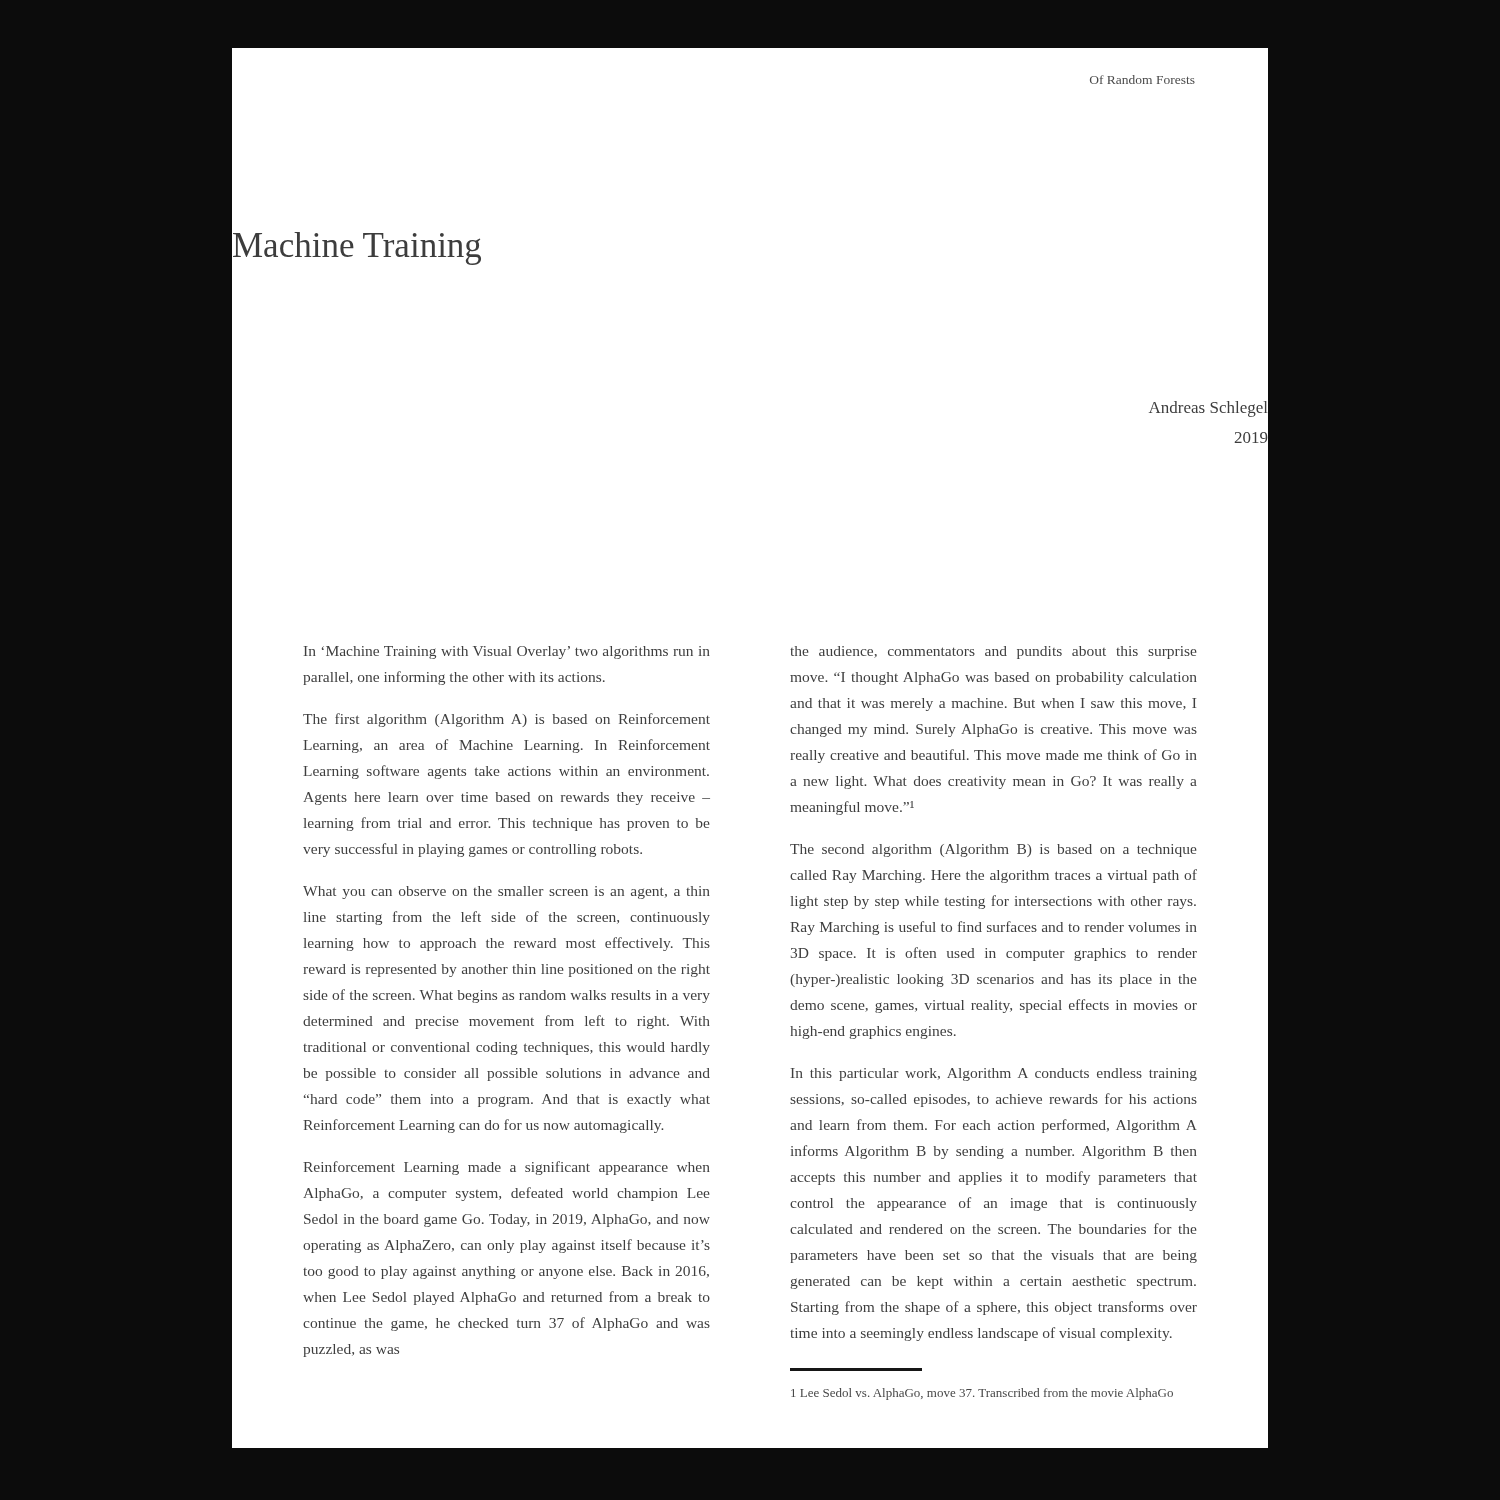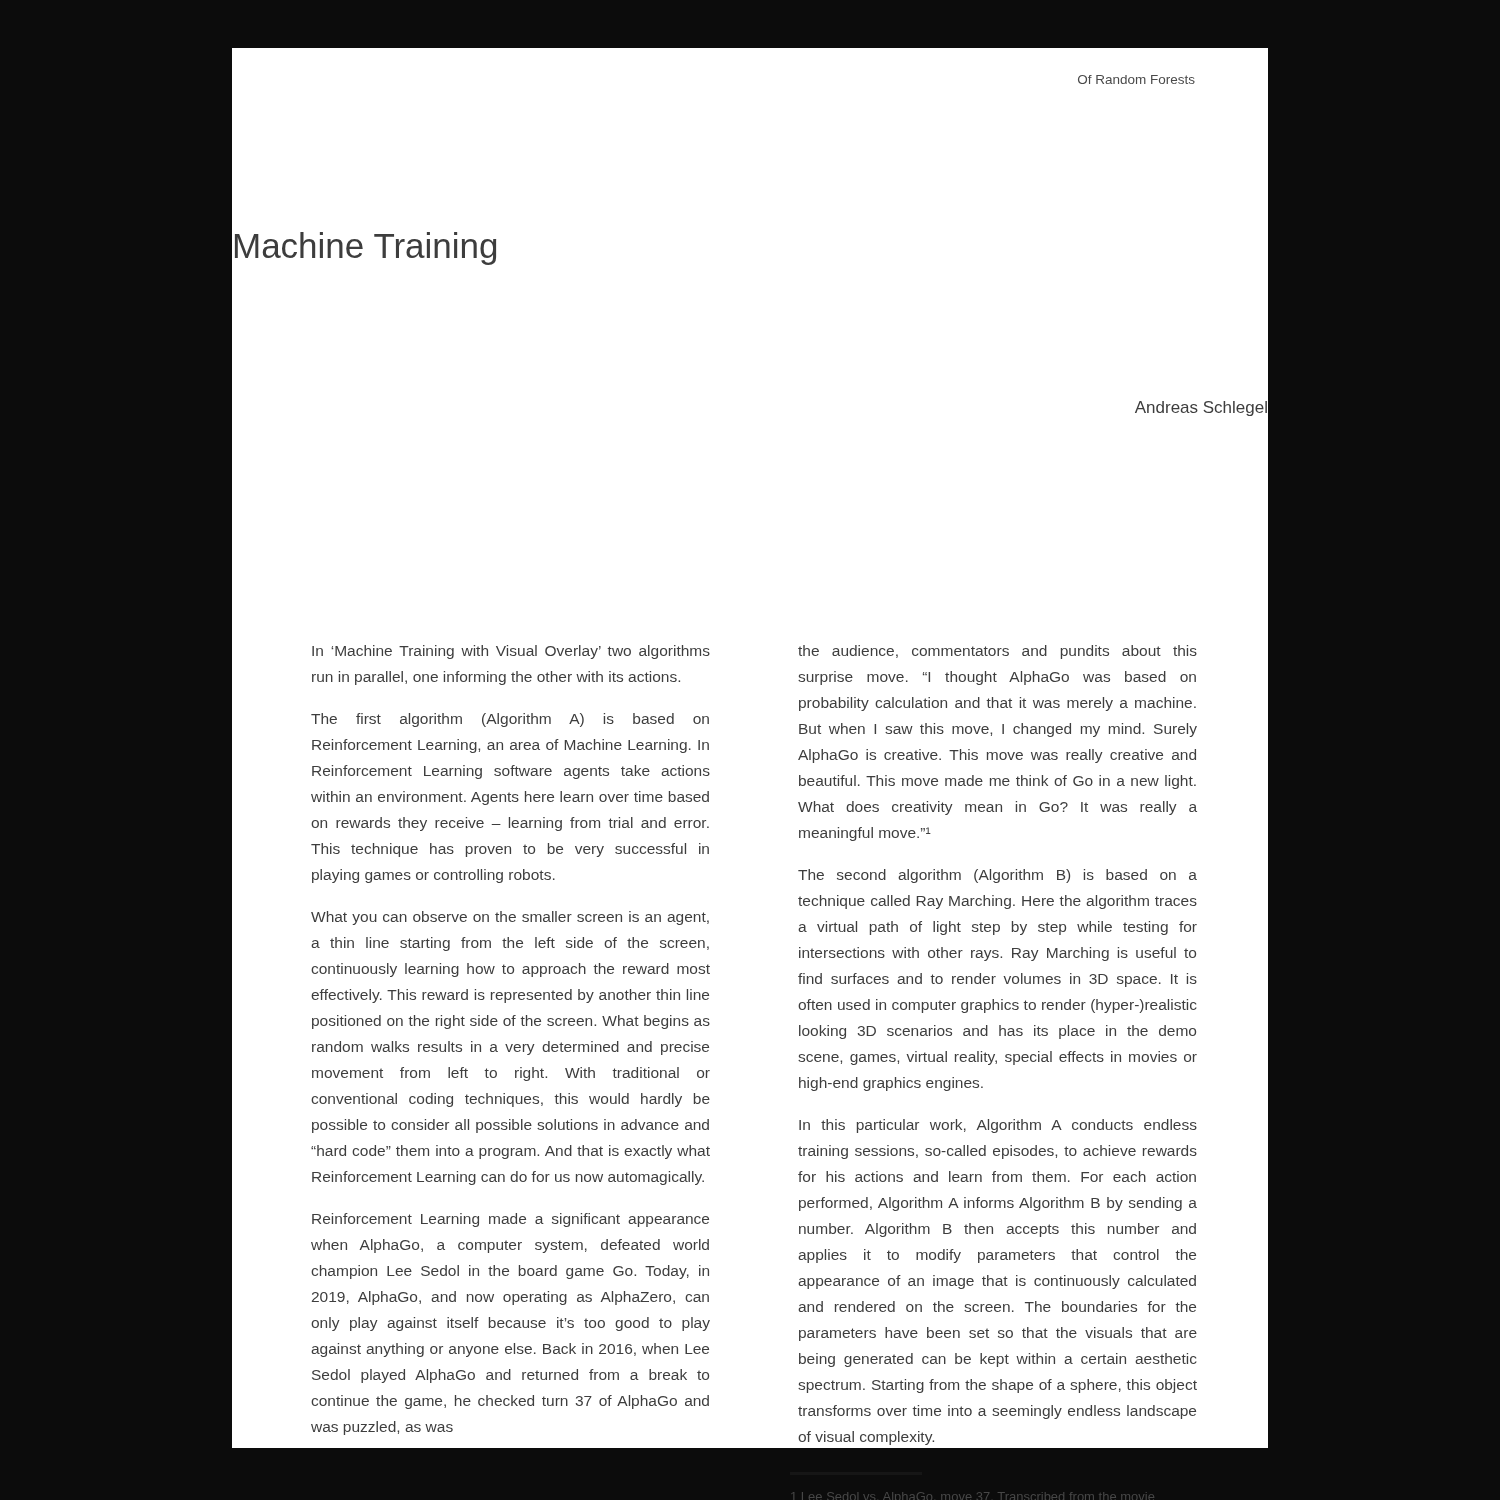--- a/index.html
+++ b/index.html
@@ -7,20 +7,21 @@
     padding: 0;
     background: #0c0c0c;
     font-family: "Liberation Sans", sans-serif;
   }
   .canvas {
     position: relative;
     width: 1500px;
     height: 1500px;
     background: #0c0c0c;
     overflow: hidden;
+    font-family: Liberation Serif, serif;
   }
   .page {
     position: absolute;
     left: 232px;
     top: 48px;
     width: 1036px;
     height: 1400px;
     background: #ffffff;
     box-sizing: border-box;
   }
@@ -63,21 +64,21 @@
     flex: 1;
     min-width: 0;
     font-size: 15.5px;
     line-height: 26px;
     color: #3e3e3e;
     text-align: justify;
     hyphens: auto;
     -webkit-hyphens: auto;
   }
   .col p {
-    margin: 0 0 16px 8px;
+    margin: 0 0 16px 0;
   }
   .footnote-rule {
     width: 132px;
     height: 3px;
     background: #161616;
     margin: 22px 0 10px 0;
   }
   .footnote {
     font-size: 13px;
     line-height: 23px;
@@ -93,20 +94,21 @@
   <div class="page">
 
     <div class="page-header">Of Random Forests</div>
 
     <div class="title-block">
       <div>Machine Training</div>
     </div>
 
     <div class="byline">
       <div>Andreas Schlegel</div>
+      <div>2019</div>
     </div>
 
     <div class="columns">
 
       <div class="col">
         <p>In ‘Machine Training with Visual Overlay’ two algorithms run in parallel, one informing the other with its actions.</p>
         <p>The first algorithm (Algorithm A) is based on Reinforcement Learning, an area of Machine Learning. In Reinforcement Learning software agents take actions within an environment. Agents here learn over time based on rewards they receive – learning from trial and error. This technique has proven to be very successful in playing games or controlling robots.</p>
         <p>What you can observe on the smaller screen is an agent, a thin line starting from the left side of the screen, continuously learning how to approach the reward most effectively. This reward is represented by another thin line positioned on the right side of the screen. What begins as random walks results in a very determined and precise movement from left to right. With traditional or conventional coding techniques, this would hardly be possible to consider all possible solutions in advance and “hard code” them into a program. And that is exactly what Reinforcement Learning can do for us now automagically.</p>
         <p>Reinforcement Learning made a significant appearance when AlphaGo, a computer system, defeated world champion Lee Sedol in the board game Go. Today, in 2019, AlphaGo, and now operating as AlphaZero, can only play against itself because it’s too good to play against anything or anyone else. Back in 2016, when Lee Sedol played AlphaGo and returned from a break to continue the game, he checked turn 37 of AlphaGo and was puzzled, as was</p>
       </div>

